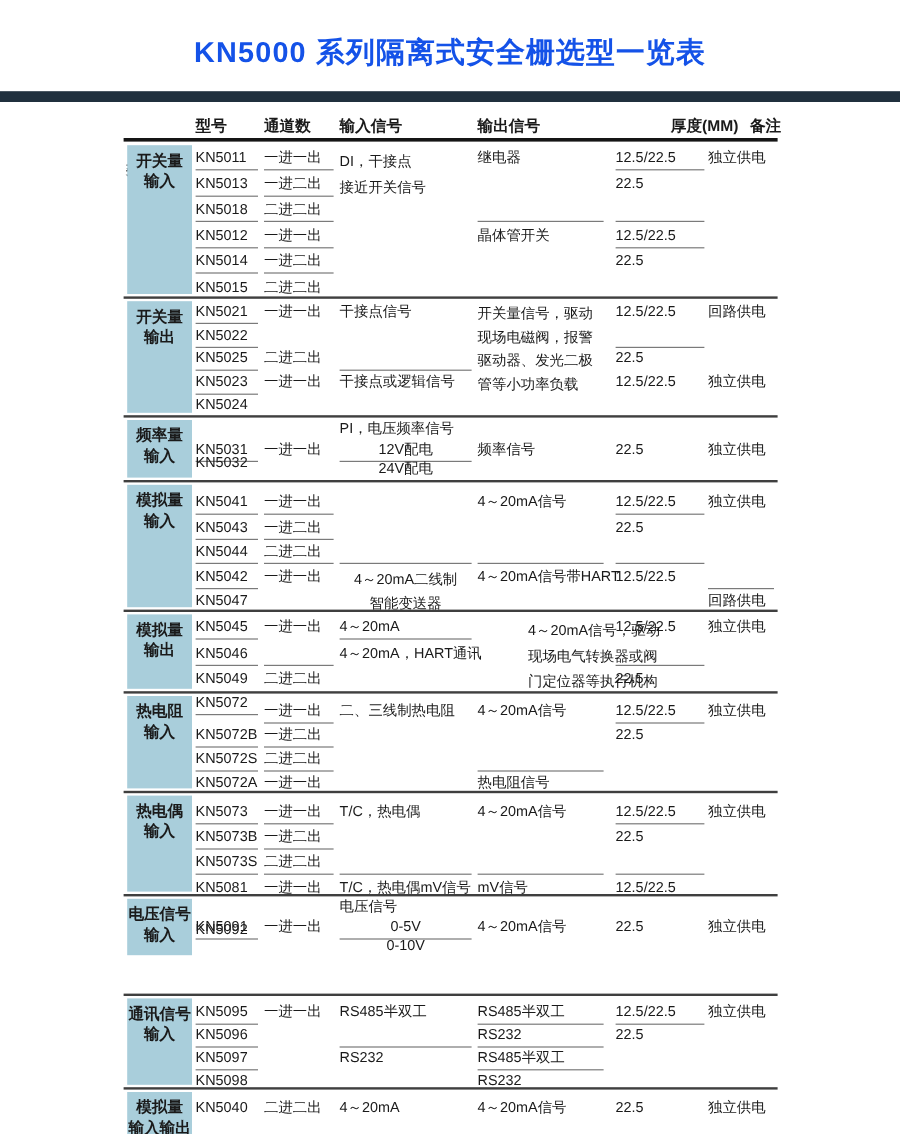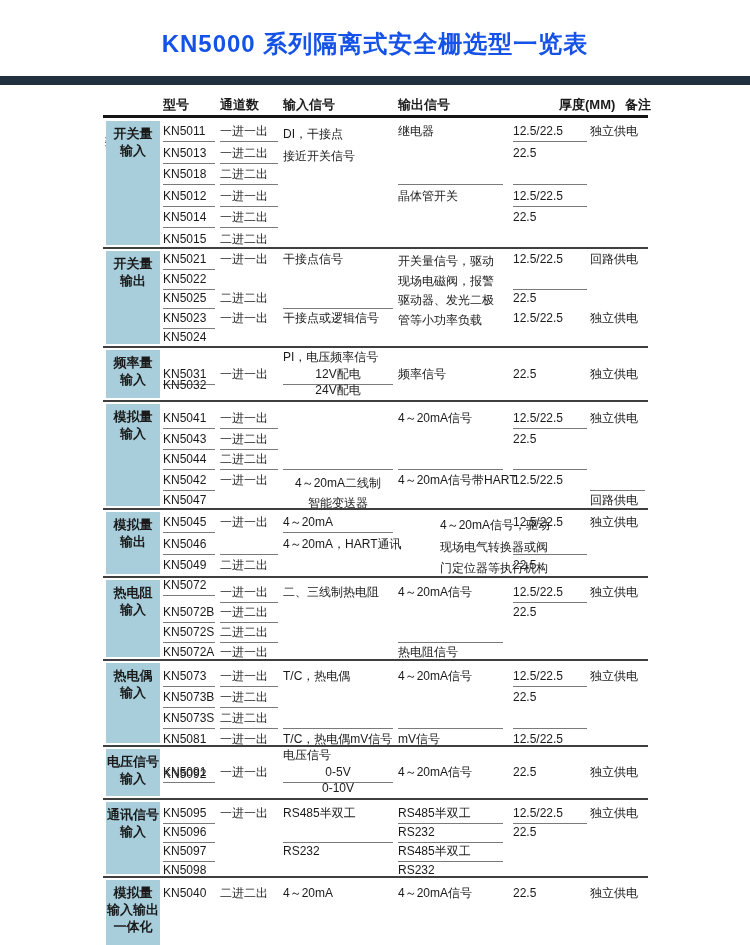--- a/index.html
+++ b/index.html
@@ -197,21 +197,21 @@
         <div class="cell u" style="left: 60px; top: 17.5px; height: 17px; width: 52px;">KN5091</div>
         <div class="cell" style="left: 60px; top: 20px; height: 17px;">KN5092</div>
         <div class="cell" style="left: 117px; top: 17.5px; height: 17px;">一进一出</div>
         <div class="cell" style="left: 180px; top: 1px; height: 17px;">电压信号</div>
         <div class="cell u" style="left: 180px; top: 17.5px; height: 17px; width: 110px; text-align: center;">0-5V</div>
         <div class="cell" style="left: 180px; top: 34px; height: 17px; text-align: center; width: 110px;">0-10V</div>
         <div class="cell" style="left: 295px; top: 17.5px; height: 17px;">4～20mA信号</div>
         <div class="cell" style="left: 410px; top: 17.5px; height: 17px;">22.5</div>
         <div class="cell" style="left: 487px; top: 17.5px; height: 17px;">独立供电</div>
       </div>
-      <div class="section" style="height: 76px;">
+      <div class="section" style="height: 76px; margin-top: 30px;">
         <div class="cat">通讯信号
 输入</div>
         <div class="cell u" style="left: 60px; top: 6px; height: 17px; width: 52px;">KN5095</div>
         <div class="cell u" style="left: 60px; top: 25px; height: 17px; width: 52px;">KN5096</div>
         <div class="cell u" style="left: 60px; top: 44px; height: 17px; width: 52px;">KN5097</div>
         <div class="cell" style="left: 60px; top: 63px; height: 17px;">KN5098</div>
         <div class="cell" style="left: 117px; top: 6px; height: 17px;">一进一出</div>
         <div class="cell" style="left: 180px; top: 6px; height: 17px;">RS485半双工</div>
         <div class="cell u" style="left: 180px; top: 25px; height: 17px; width: 110px;"></div>
         <div class="cell" style="left: 180px; top: 44px; height: 17px;">RS232</div>

